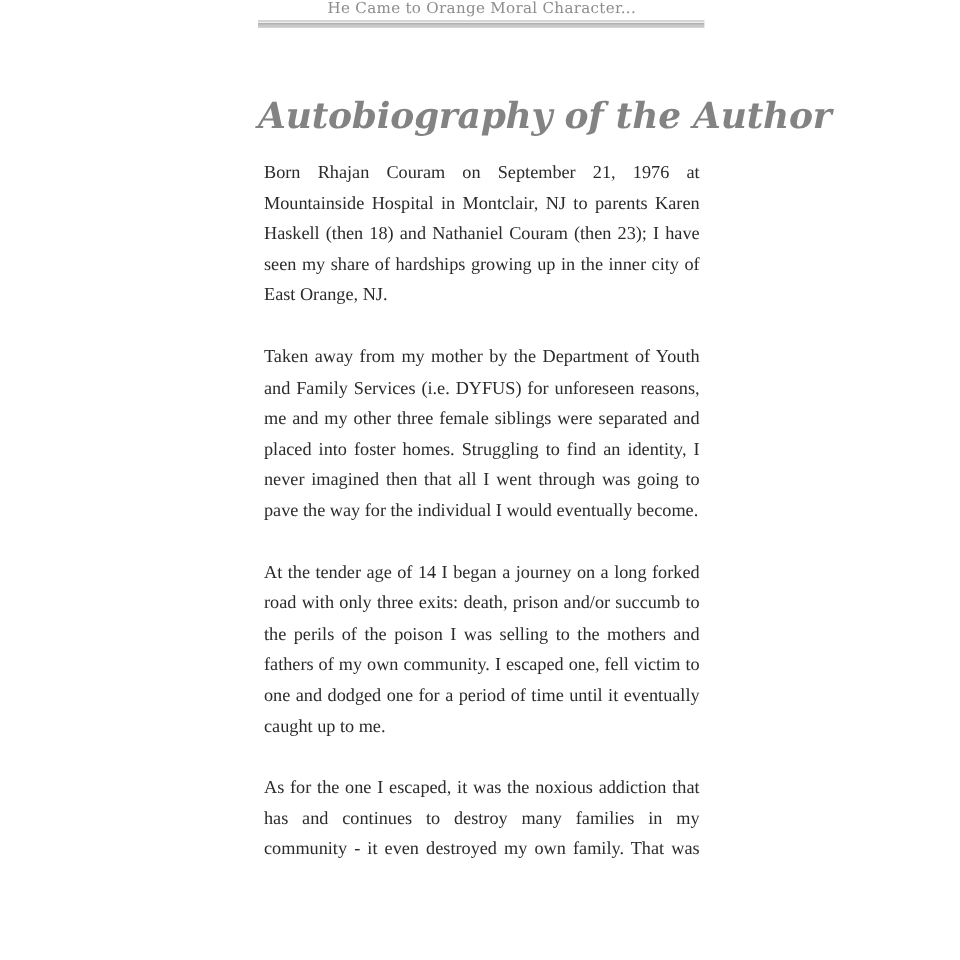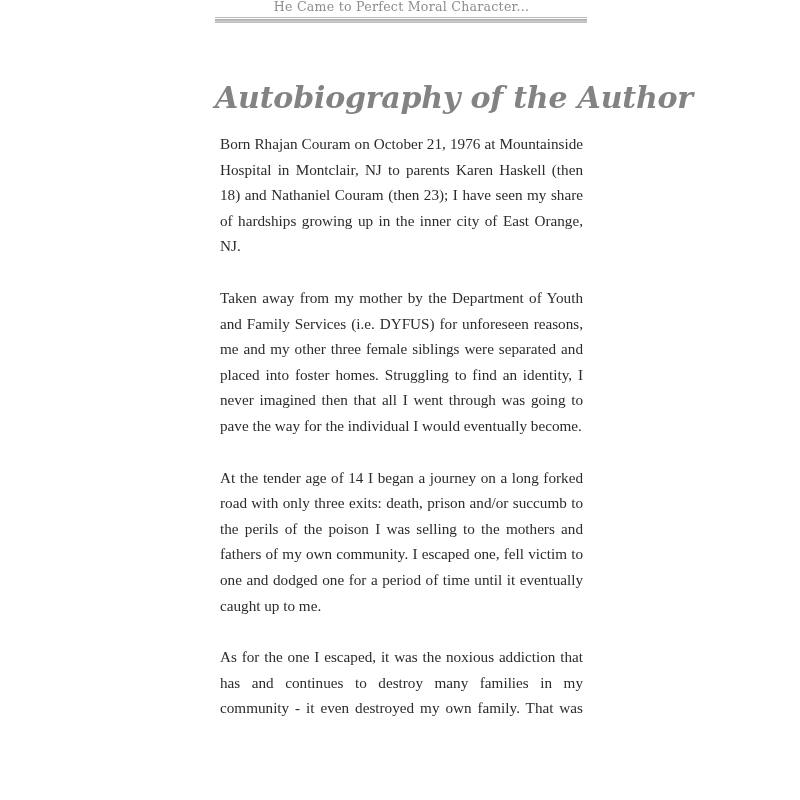--- a/index.html
+++ b/index.html
@@ -108,29 +108,29 @@
   .body-paragraph.clipped {
     max-height: 78px;
     overflow: hidden;
   }
 </style>
 </head>
 <body>
 
 <div class="page">
 
-  <div class="running-header">He Came to Perfect Moral Character...</div>
+  <div class="running-header">He Came to Orange Moral Character...</div>
 
   <div class="header-rule">
     <div class="rule-thin"></div>
     <div class="rule-thick"></div>
   </div>
 
   <h1 class="chapter-title">Autobiography of the Author</h1>
 
   <div class="body-column">
-    <p class="body-paragraph">Born Rhajan Couram on October 21, 1976 at Mountainside Hospital in Montclair, NJ to parents Karen Haskell (then 18) and Nathaniel Couram (then 23); I have seen my share of hardships growing up in the inner city of East Orange, NJ.</p>
+    <p class="body-paragraph">Born Rhajan Couram on September 21, 1976 at Mountainside Hospital in Montclair, NJ to parents Karen Haskell (then 18) and Nathaniel Couram (then 23); I have seen my share of hardships growing up in the inner city of East Orange, NJ.</p>
     <p class="body-paragraph">Taken away from my mother by the Department of Youth and Family Services (i.e. DYFUS) for unforeseen reasons, me and my other three female siblings were separated and placed into foster homes. Struggling to find an identity, I never imagined then that all I went through was going to pave the way for the individual I would eventually become.</p>
     <p class="body-paragraph">At the tender age of 14 I began a journey on a long forked road with only three exits: death, prison and/or succumb to the perils of the poison I was selling to the mothers and fathers of my own community. I escaped one, fell victim to one and dodged one for a period of time until it eventually caught up to me.</p>
     <p class="body-paragraph clipped">As for the one I escaped, it was the noxious addiction that has and continues to destroy many families in my community - it even destroyed my own family.  That was the addiction of substance abuse. As for the one I fell victim to, it was the prison cell that had been patiently</p>
   </div>
 
 </div>
 
 </body></html>

